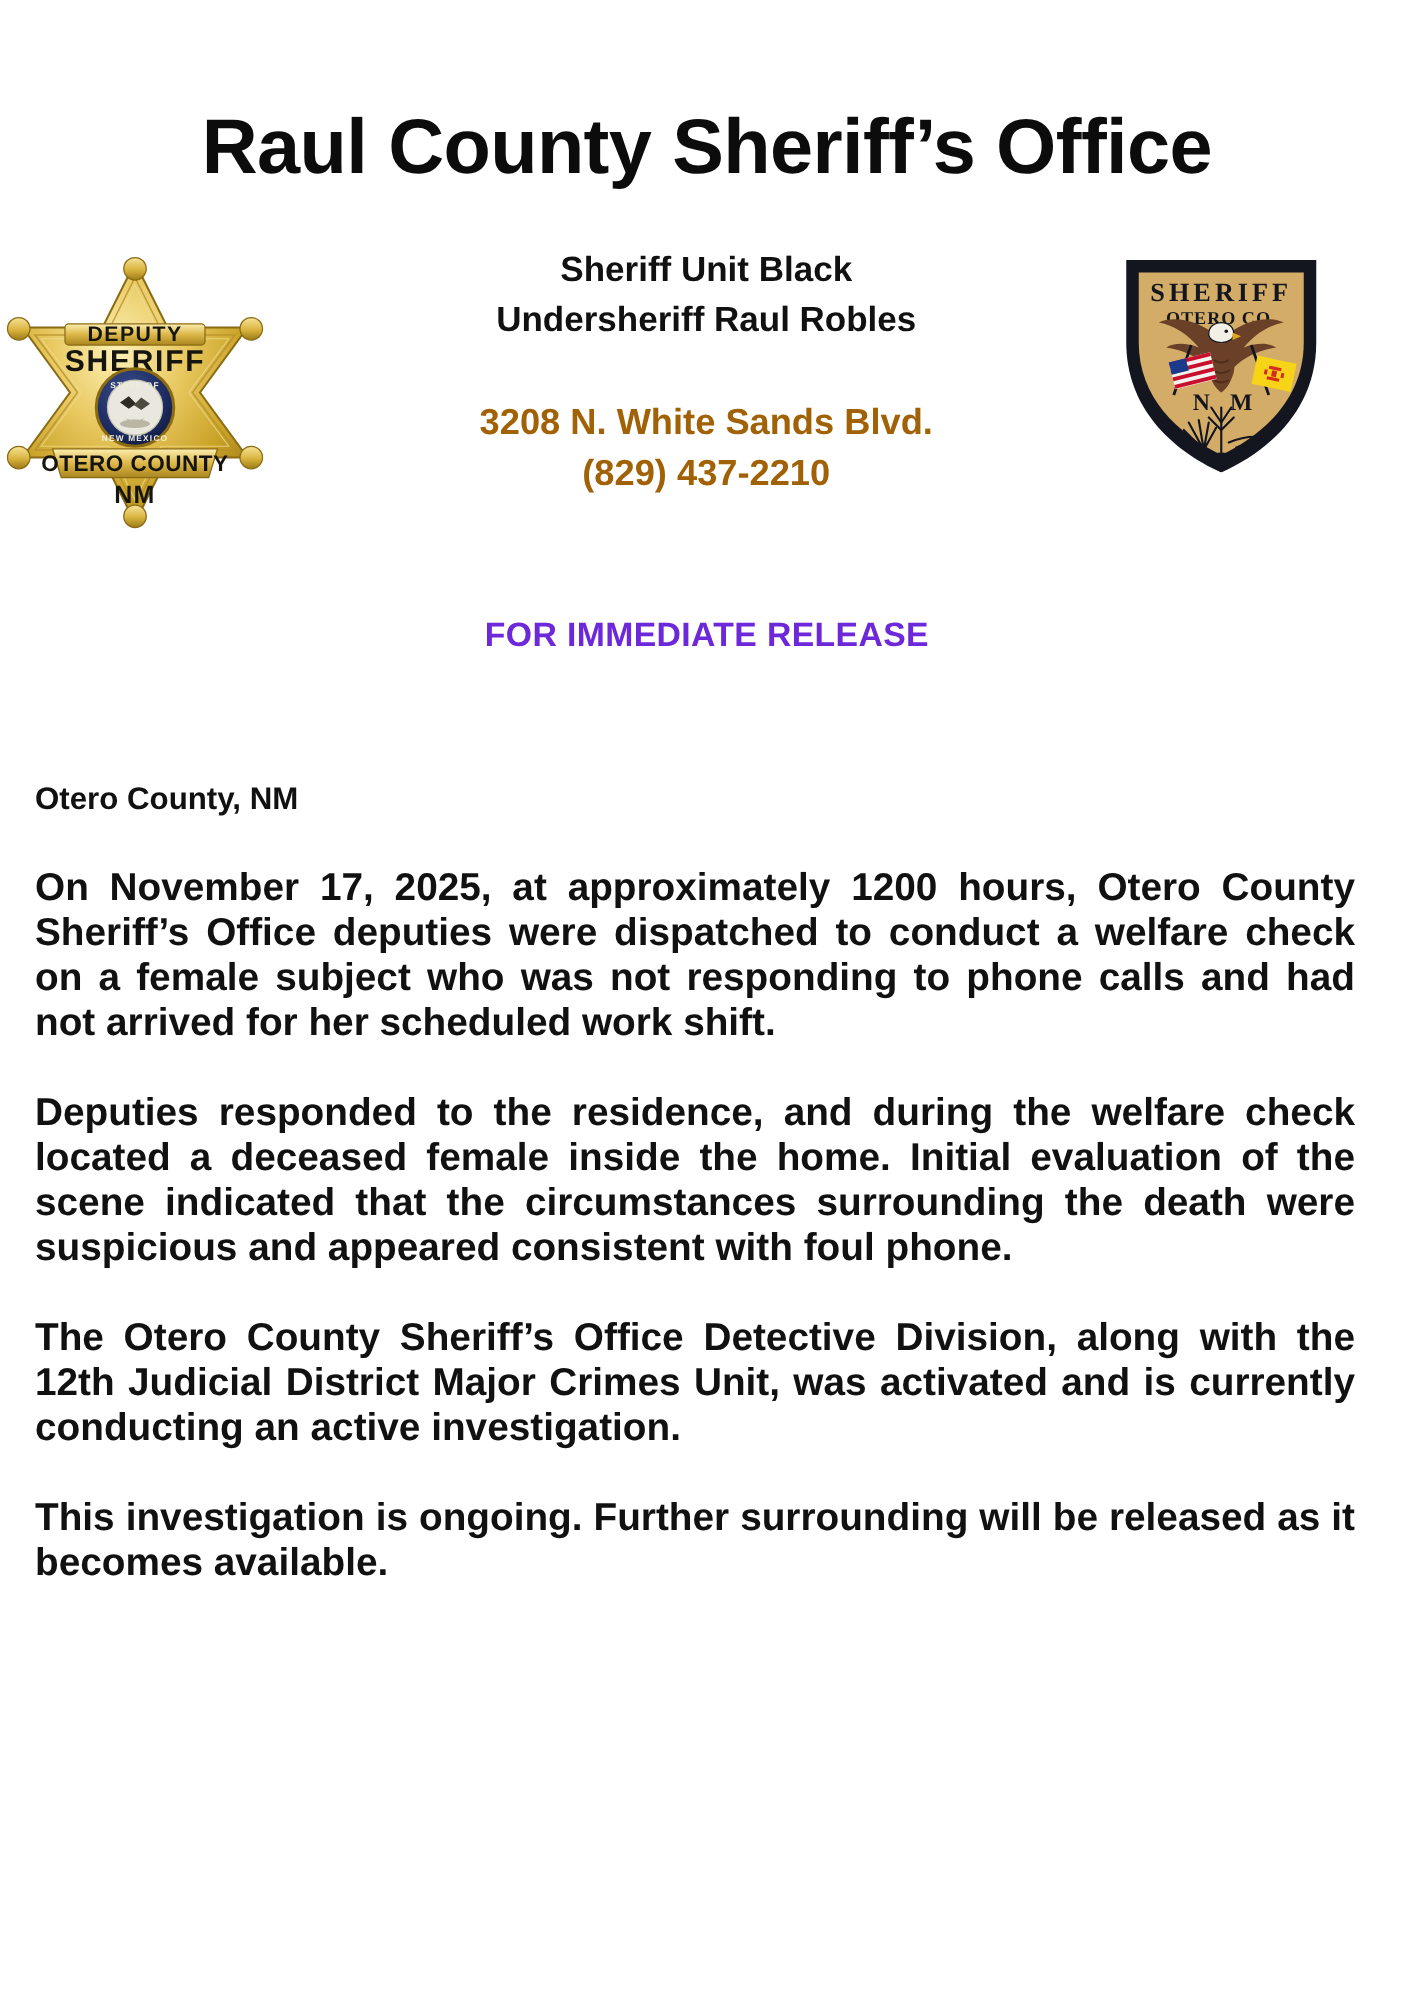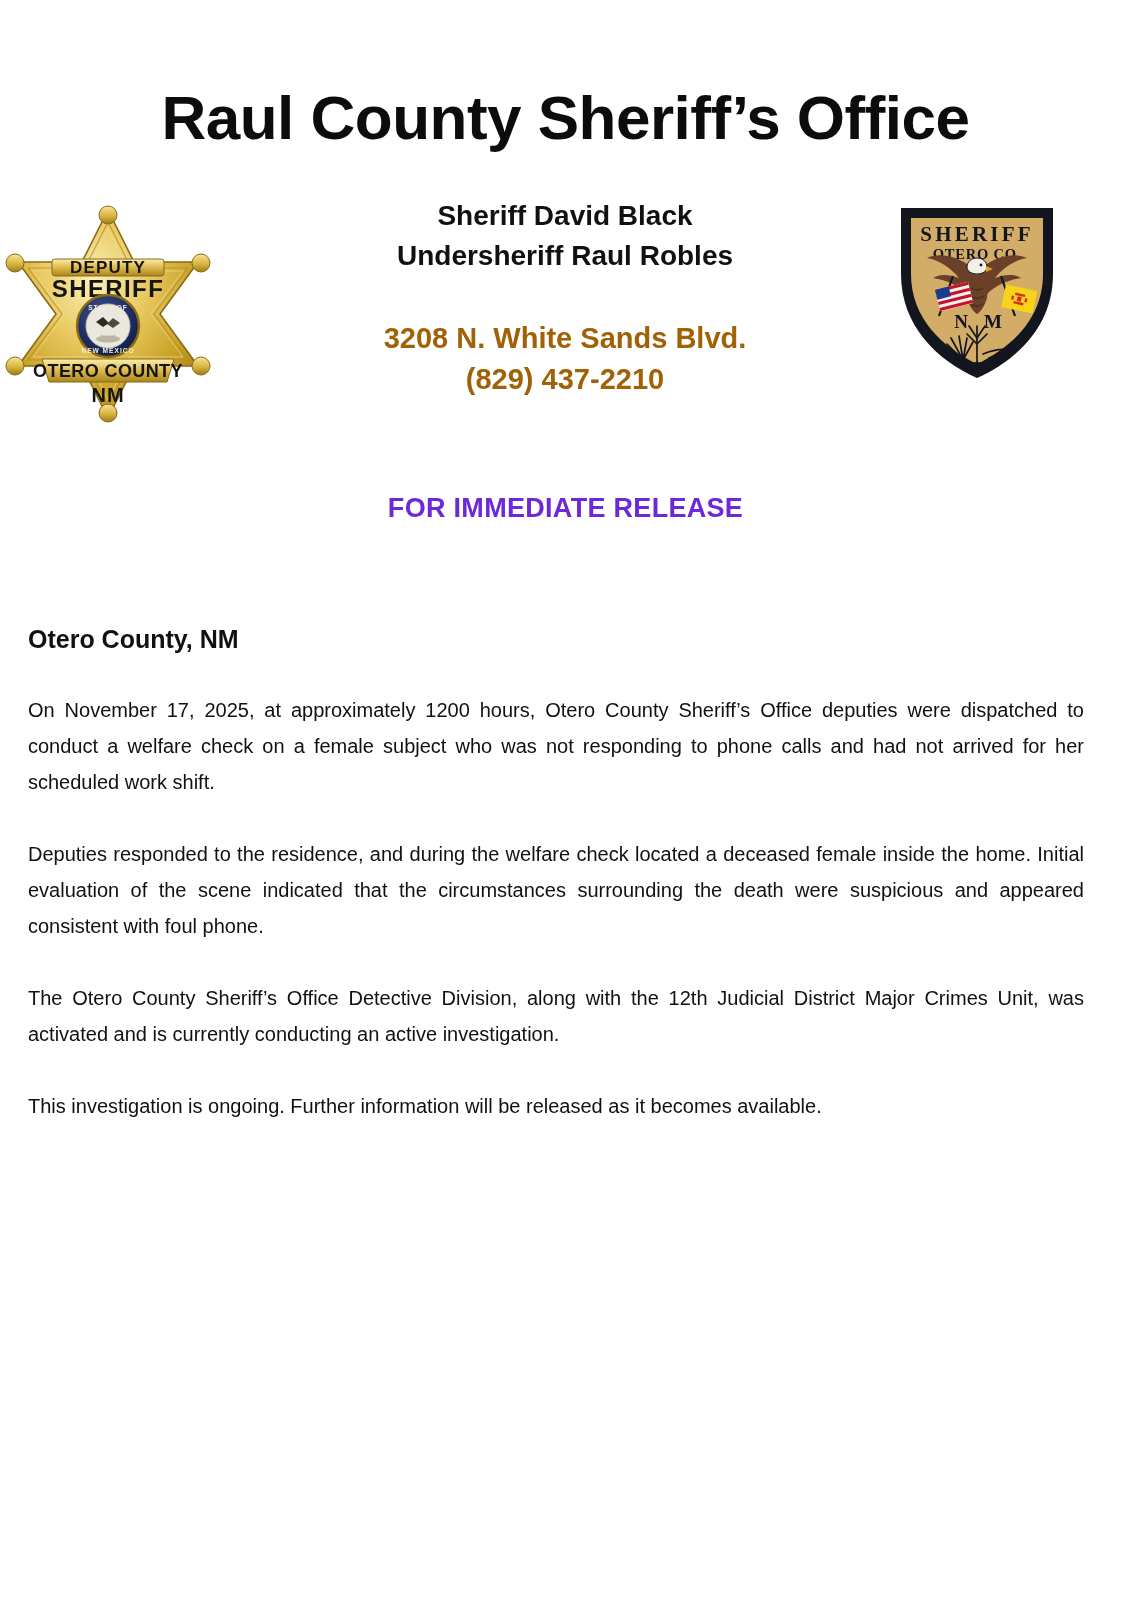--- a/index.html
+++ b/index.html
@@ -114,22 +114,22 @@
   .dateline {
     font-weight: bold;
     font-size: 25px;
     line-height: 34px;
     color: #111111;
     margin: 0 0 36px 0;
     text-align: left;
   }
 
   .para {
-    font-weight: normal;
-    font-size: 20px;
+    font-weight: bold;
+    font-size: 31px;
     line-height: 36px;
     color: #111111;
     margin: 0 0 36px 0;
     text-align: justify;
     text-justify: inter-word;
   }
   .para:last-child { margin-bottom: 0; }
 </style>
 </head>
 <body>
@@ -262,33 +262,33 @@
             <path d="M90 156 C104 150 118 150 130 156 M96 160 C108 156 120 156 128 162"></path>
           </g>
           <ellipse cx="84" cy="168" rx="7" ry="4" fill="#14161f"></ellipse>
         </g>
       </svg>
     </div>
 
     <div class="org-title">Raul County Sheriff’s Office</div>
 
     <div class="officials">
-      <div>Sheriff David Black</div>
+      <div>Sheriff Unit Black</div>
       <div>Undersheriff Raul Robles</div>
     </div>
 
     <div class="address">
       <div>3208  N. White Sands Blvd.</div>
       <div>(829) 437-2210</div>
     </div>
 
     <div class="release-line">FOR IMMEDIATE RELEASE</div>
   </div>
 
   <div class="body-copy">
     <p class="dateline">Otero County, NM</p>
     <p class="para">On November 17, 2025, at approximately 1200 hours, Otero County Sheriff’s Office deputies were dispatched to conduct a welfare check on a female subject who was not responding to phone calls and had not arrived for her scheduled work shift.</p>
     <p class="para">Deputies responded to the residence, and during the welfare check located a deceased female inside the home. Initial evaluation of the scene indicated that the circumstances surrounding the death were suspicious and appeared consistent with foul phone.</p>
     <p class="para">The Otero County Sheriff’s Office Detective Division, along with the 12th Judicial District Major Crimes Unit, was activated and is currently conducting an active investigation.</p>
-    <p class="para">This investigation is ongoing. Further information will be released as it becomes available.</p>
+    <p class="para">This investigation is ongoing. Further surrounding will be released as it becomes available.</p>
   </div>
 
 </div>
 
 </body></html>

